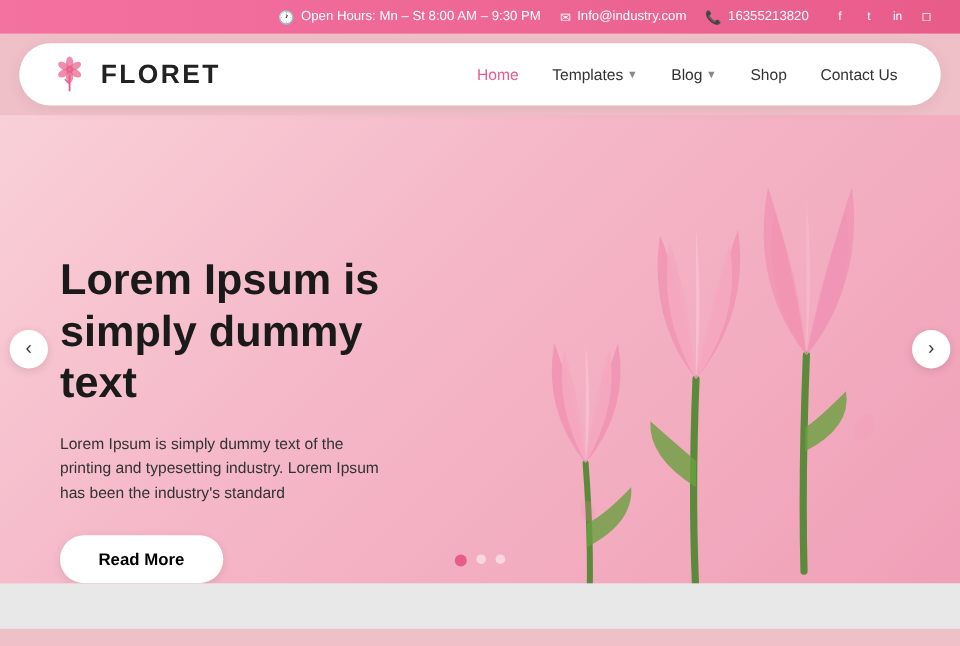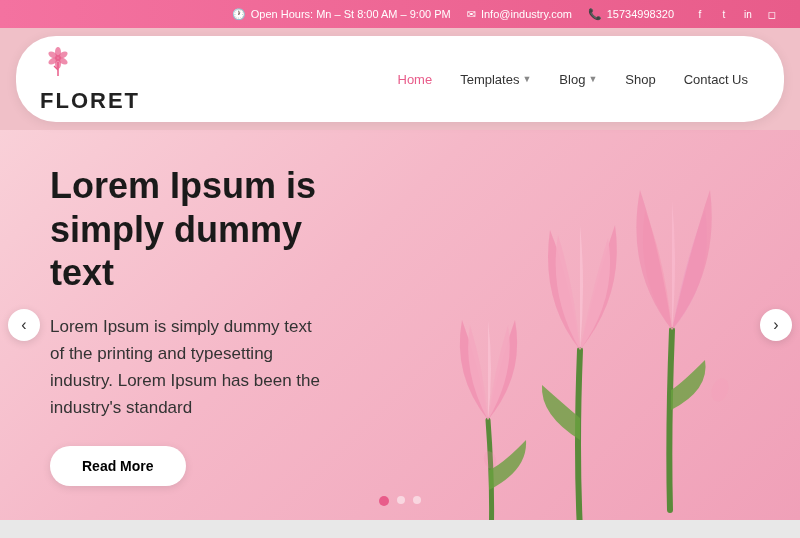--- a/index.html
+++ b/index.html
@@ -57,23 +57,22 @@
       padding: 8px 24px;
       display: flex;
       align-items: center;
       justify-content: space-between;
       box-shadow: 0 2px 12px rgba(0,0,0,0.08);
       position: relative;
       z-index: 10;
     }
     .logo {
       display: flex;
-      align-items: flex-start;
+      align-items: center;
       gap: 8px;
-      flex-direction: column;
     }
     .logo-icon {
       width: 36px;
       height: 36px;
       display: flex;
       align-items: center;
       justify-content: center;
     }
     .logo-text {
       font-size: 22px;
@@ -107,21 +106,21 @@
     }
 
     
     .hero {
       position: relative;
       width: 800px;
       height: 390px;
       background: linear-gradient(135deg, #f9d0d8 0%, #f5b8c8 40%, #f0a0b8 100%);
       overflow: hidden;
       display: flex;
-      align-items: center;
+      align-items: flex-end;
     }
 
     
     .flowers-container {
       position: absolute;
       right: 0;
       top: -20px;
       width: 460px;
       height: 430px;
     }
@@ -133,21 +132,21 @@
       max-width: 420px;
     }
     .hero-title {
       font-size: 36px;
       font-weight: 800;
       color: #1a1a1a;
       line-height: 1.2;
       margin-bottom: 16px;
     }
     .hero-desc {
-      font-size: 17px;
+      font-size: 13px;
       color: #333;
       line-height: 1.6;
       margin-bottom: 24px;
       max-width: 280px;
       margin-top: 19px;
     }
     .read-more-btn {
       background: white;
       border: none;
       border-radius: 25px;
@@ -208,29 +207,29 @@
       background: #e8e8e8;
     }
   </style>
 </head>
 <body>
 
 <div class="top-bar">
   <div class="top-bar-info">
     <div class="top-bar-item">
       <span>🕐</span>
-      <span>Open Hours: Mn – St 8:00 AM – 9:00 PM</span>
+      <span>Open Hours: Mn – St 8:00 AM – 9:30 PM</span>
     </div>
     <div class="top-bar-item">
       <span>✉</span>
       <span>Info@industry.com</span>
     </div>
     <div class="top-bar-item">
       <span>📞</span>
-      <span>15734998320</span>
+      <span>16355213820</span>
     </div>
   </div>
   <div class="top-bar-socials">
     <div class="social-icon">f</div>
     <div class="social-icon">t</div>
     <div class="social-icon">in</div>
     <div class="social-icon">◻</div>
   </div>
 </div>
 

